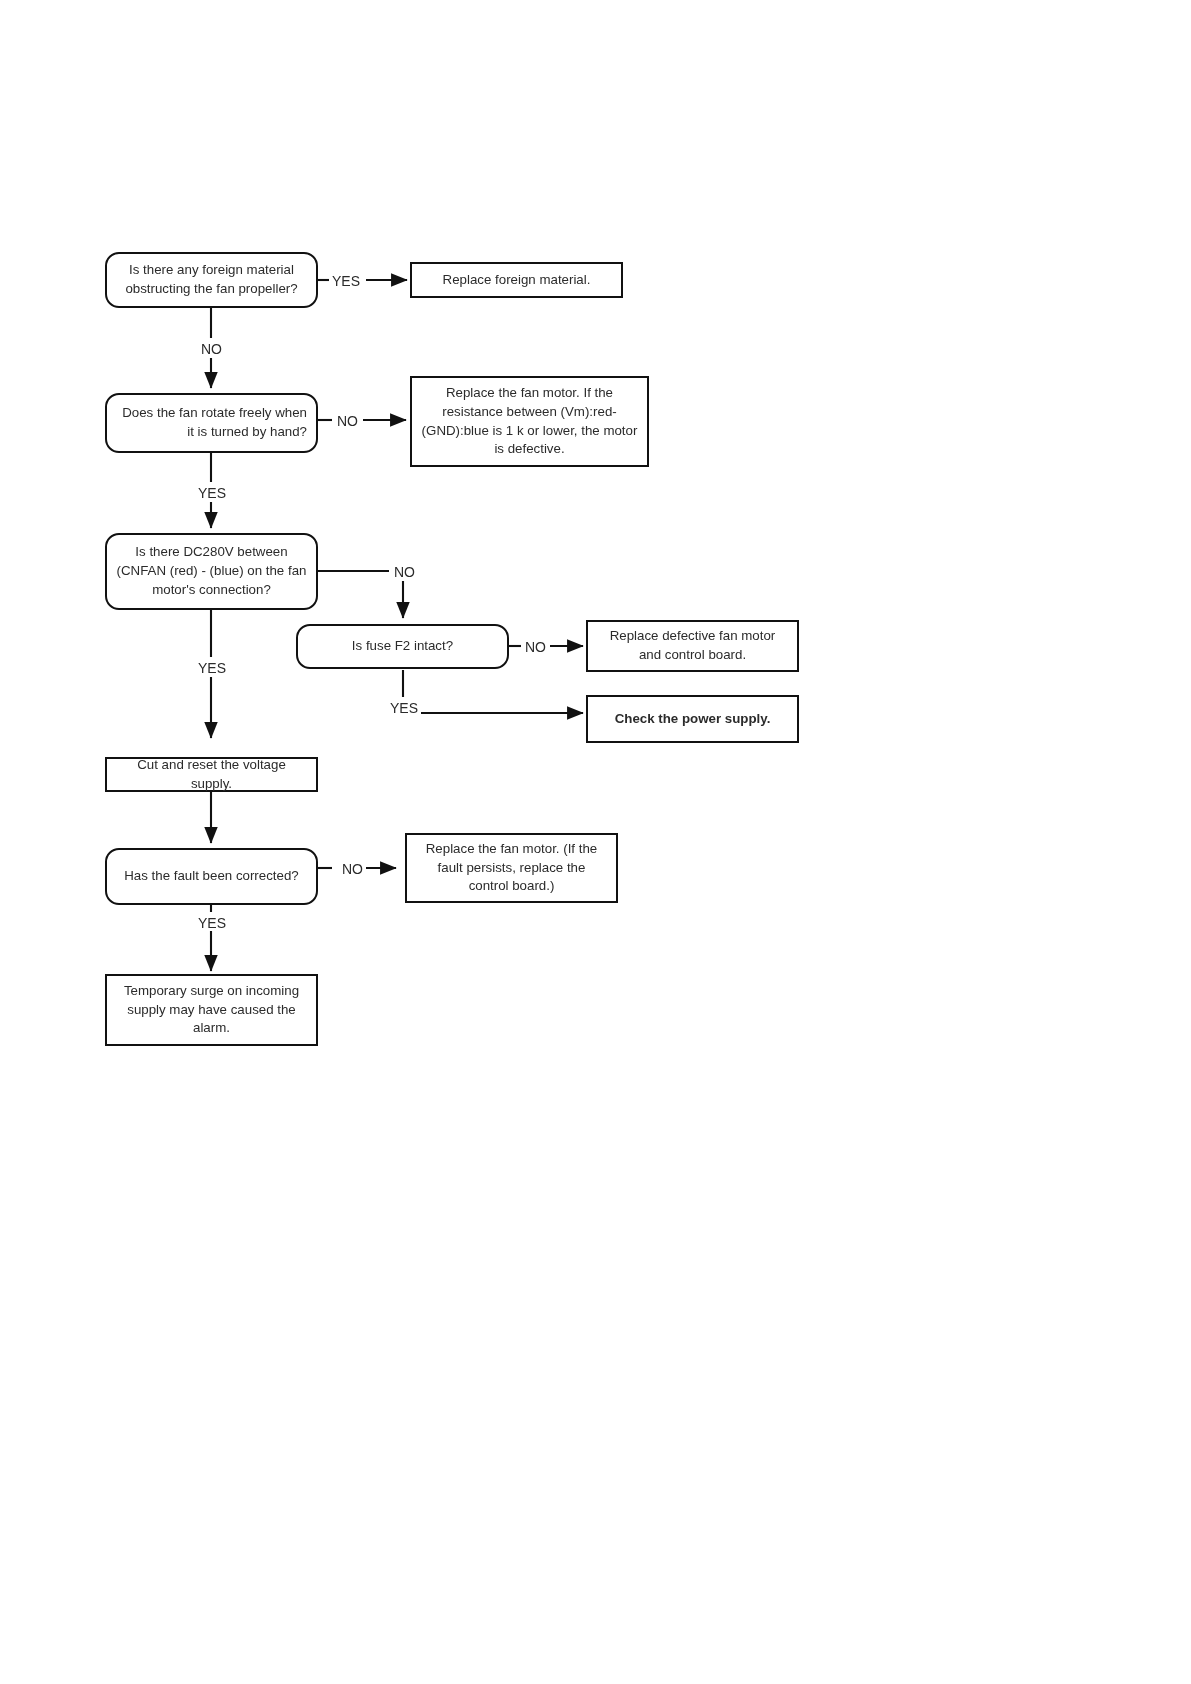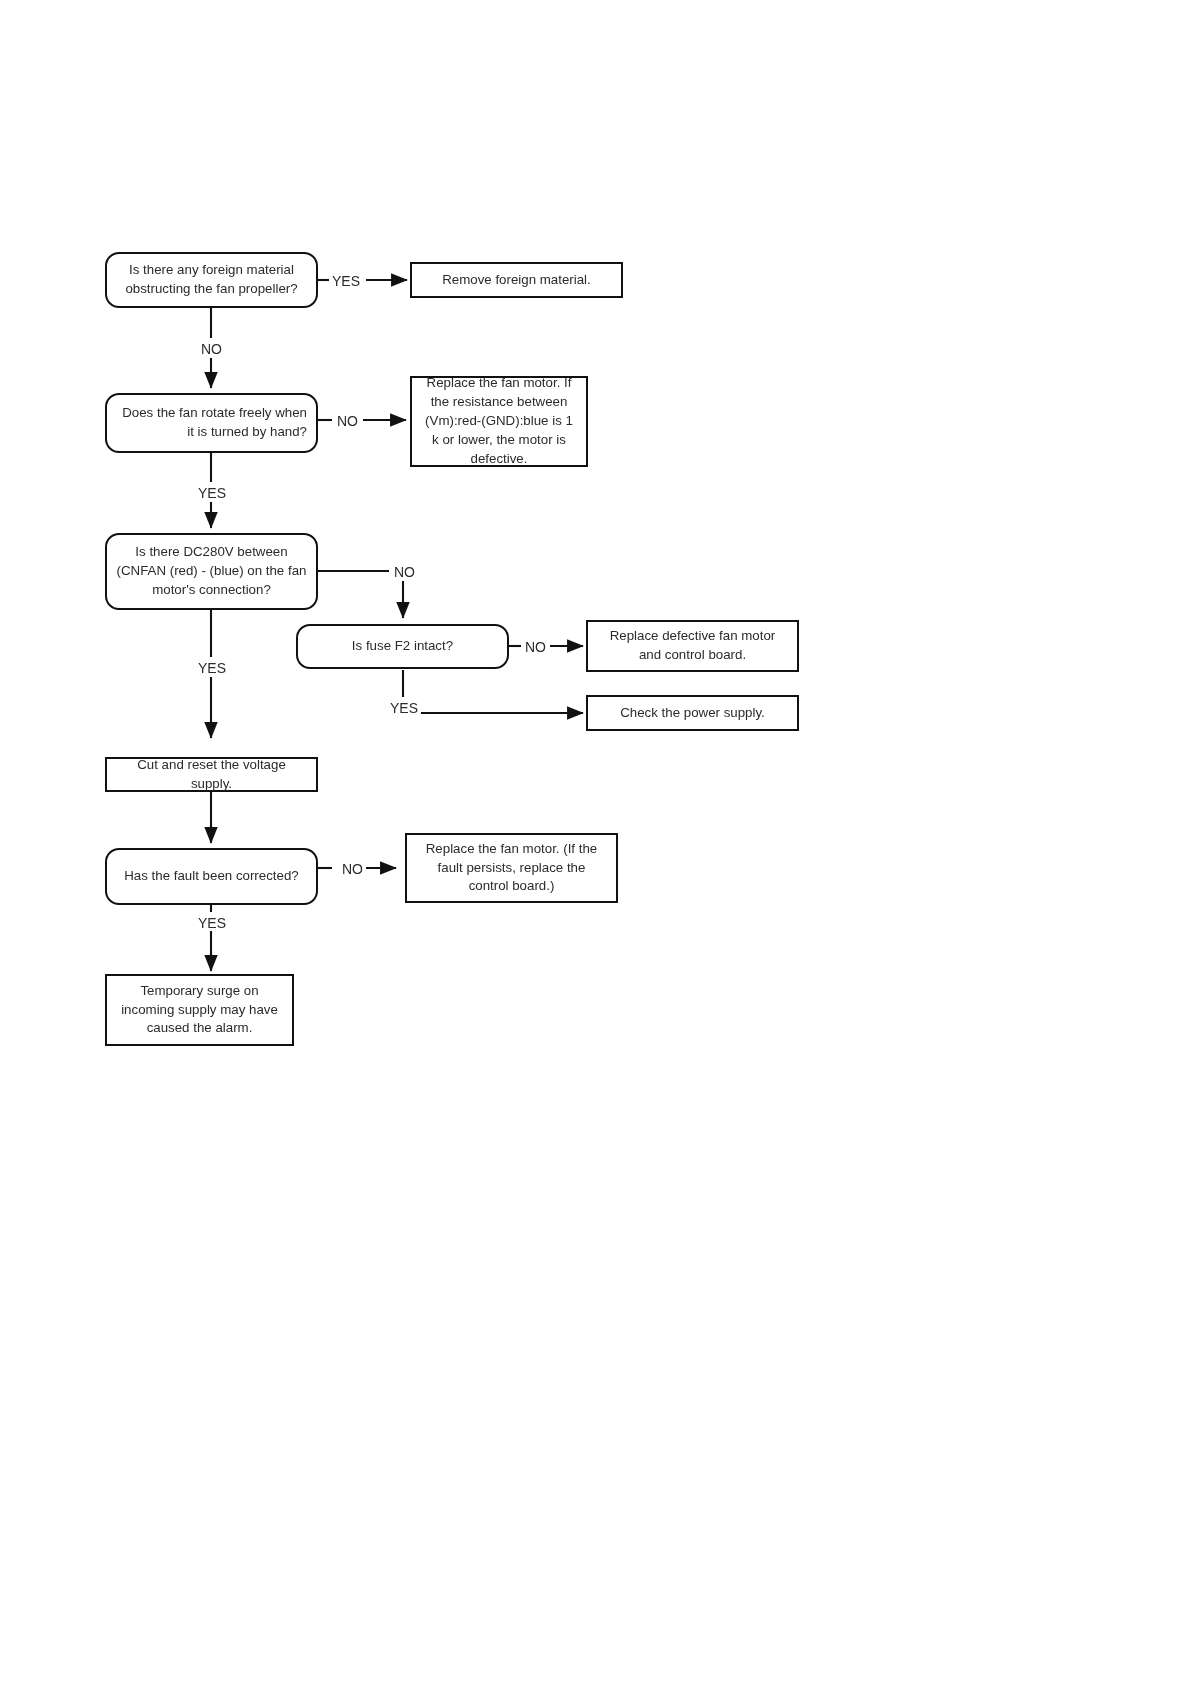--- a/index.html
+++ b/index.html
@@ -96,60 +96,60 @@
 
     <path d="M211,889 L211,912" stroke="#111111" stroke-width="2.1" fill="none"></path>
     <path d="M211,930 L211,971" stroke="#111111" stroke-width="2.1" fill="none" marker-end="url(#arrow)"></path>
   </svg>
 
   <div class="node decision" style="left:105px; top:252px; width:213px; height:56px;">
     <span>Is there any foreign material obstructing the fan propeller?</span>
   </div>
 
   <div class="node process" style="left:410px; top:262px; width:213px; height:36px;">
-    <span>Remove foreign material.</span>
+    <span>Replace foreign material.</span>
   </div>
 
   <div class="node decision" style="left:105px; top:393px; width:213px; height:60px;text-align:right;">
     <span>Does the fan rotate freely when it is turned by hand?</span>
   </div>
 
-  <div class="node process" style="left:410px; top:376px; width:178px; height:91px;justify-content:center;">
+  <div class="node process" style="left:410px; top:376px; width:239px; height:91px;justify-content:center;">
     <span>Replace the fan motor. If the resistance between (Vm):red-(GND):blue is 1 k    or lower, the motor is defective.</span>
   </div>
 
   <div class="node decision" style="left:105px; top:533px; width:213px; height:77px;">
     <span>Is there DC280V between (CNFAN (red) - (blue) on the fan motor's connection?</span>
   </div>
 
   <div class="node decision" style="left:296px; top:624px; width:213px; height:45px;">
     <span>Is fuse  F2 intact?</span>
   </div>
 
   <div class="node process" style="left:586px; top:620px; width:213px; height:52px;">
     <span>Replace defective fan motor and control board.</span>
   </div>
 
-  <div class="node process" style="left:586px; top:695px; width:213px; height:36px;">
+  <div class="node process" style="left:586px; top:695px; width:213px; height:48px;font-weight:bold;">
     <span>Check the power supply.</span>
   </div>
 
   <div class="node process" style="left:105px; top:741px; width:213px; height:35px;margin-top:16px;">
     <span>Cut and reset the voltage supply.</span>
   </div>
 
   <div class="node decision" style="left:105px; top:848px; width:213px; height:57px;">
     <span>Has the fault been corrected?</span>
   </div>
 
   <div class="node process" style="left:399px; top:833px; width:213px; height:70px;margin-left:6px;">
     <span>Replace the fan motor. (If the fault persists, replace the control board.)</span>
   </div>
 
-  <div class="node process" style="left:105px; top:974px; width:189px; height:72px;">
+  <div class="node process" style="left:105px; top:974px; width:213px; height:72px;">
     <span>Temporary surge on incoming supply may have caused the alarm.</span>
   </div>
 
   <div class="edge-label" style="left:329px; top:273px;">YES</div>
 
   <div class="edge-label" style="left:198px; top:341px;">NO</div>
 
   <div class="edge-label" style="left:334px; top:413px;">NO</div>
 
   <div class="edge-label" style="left:195px; top:485px;">YES</div>

